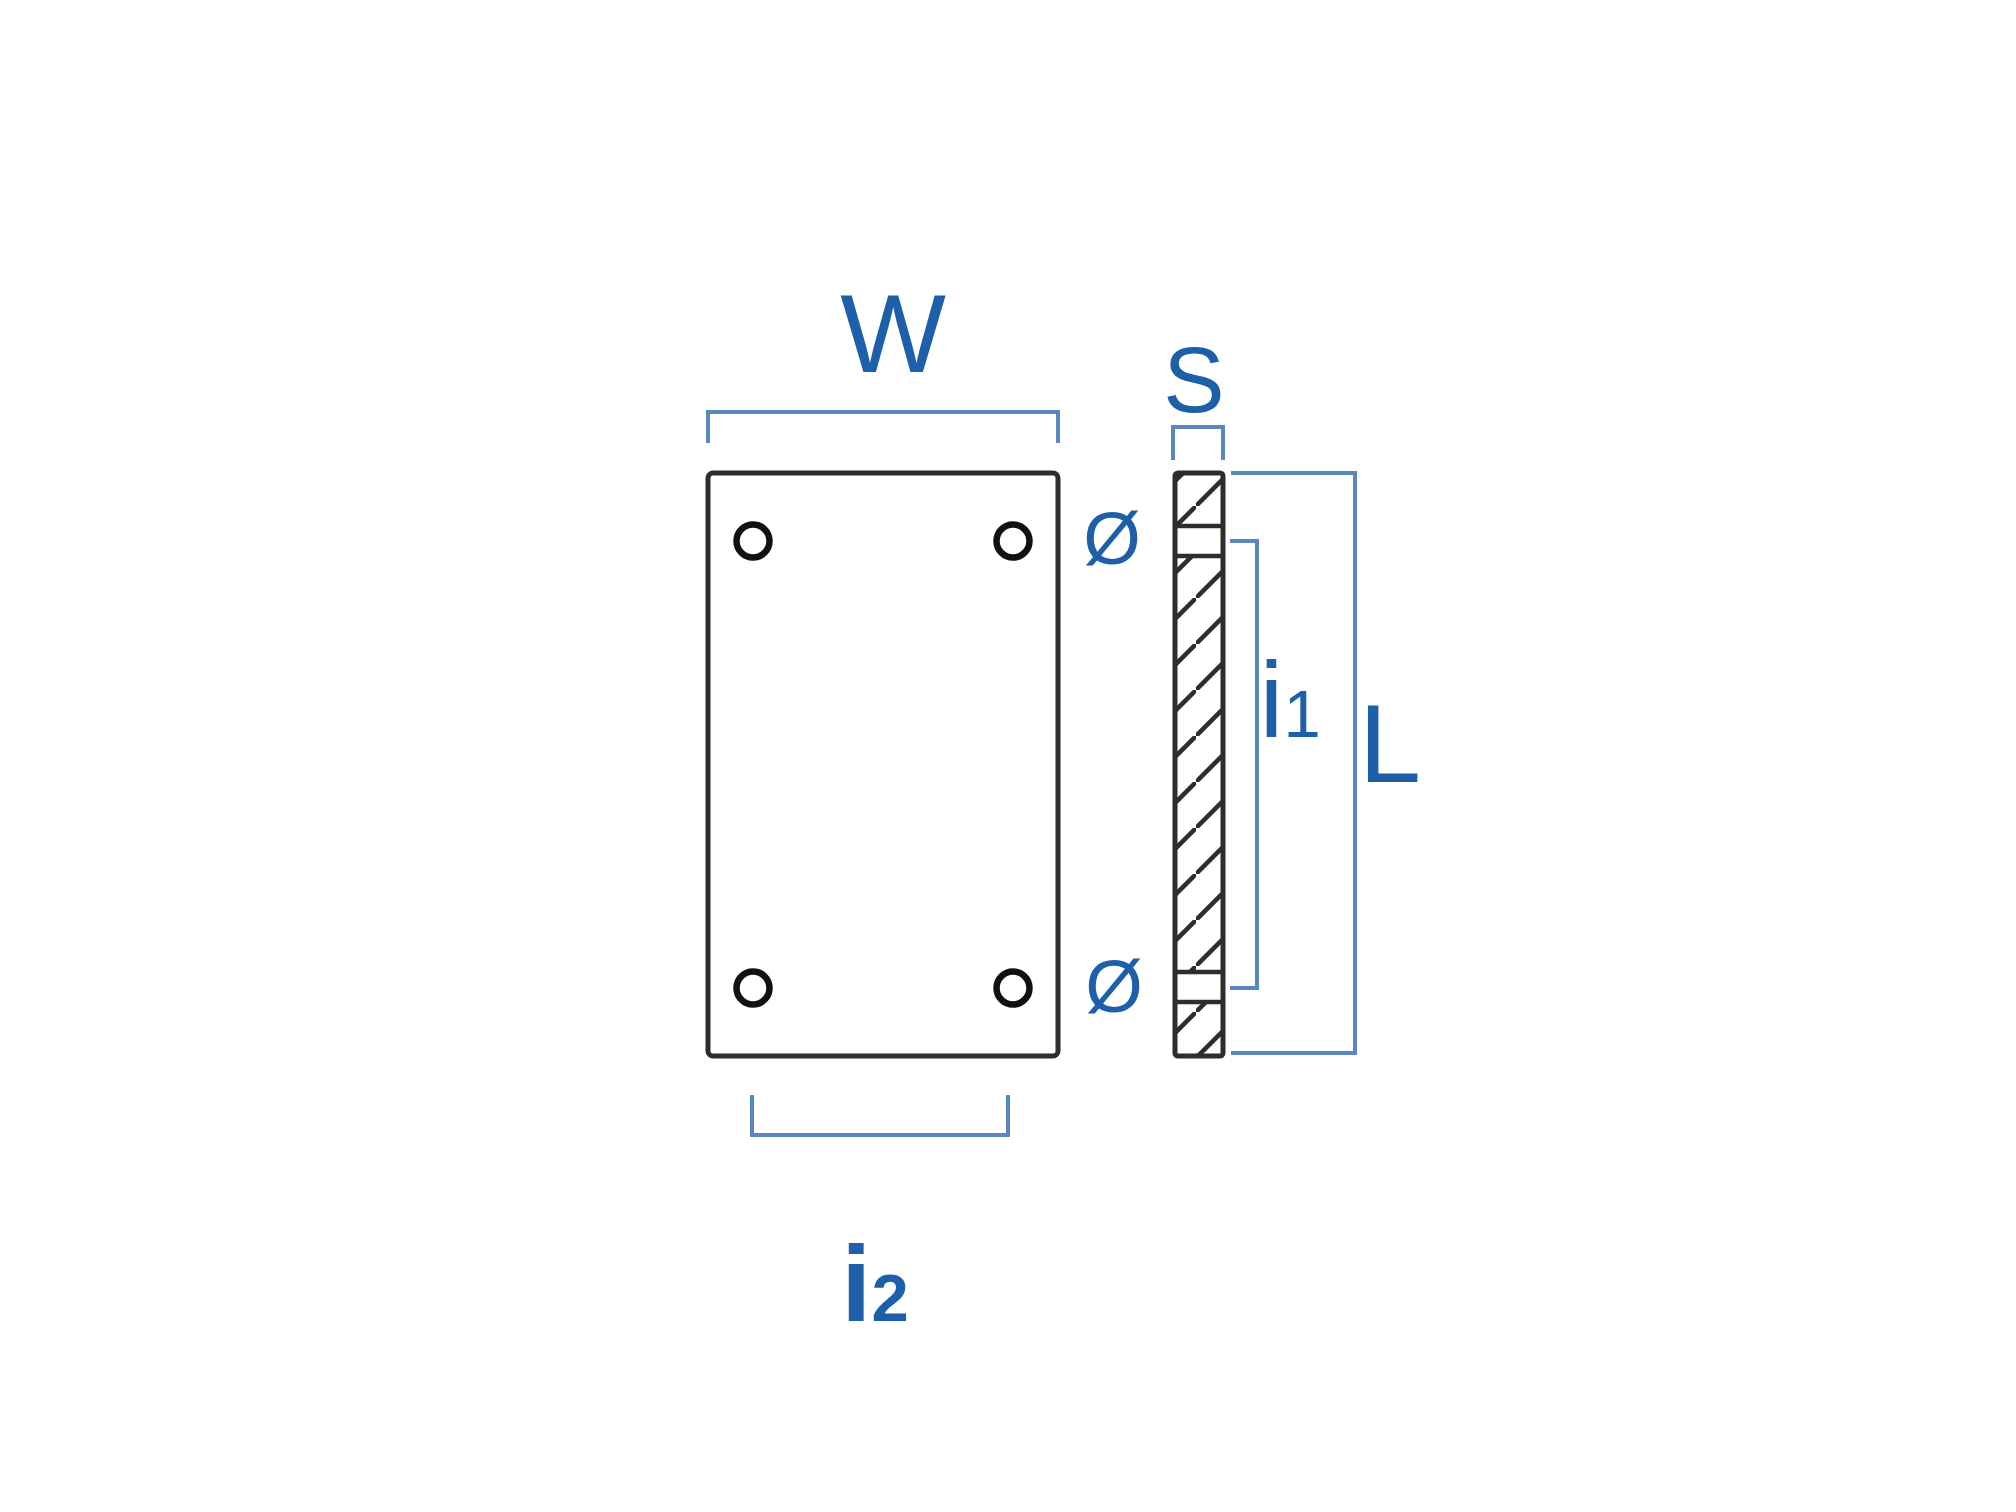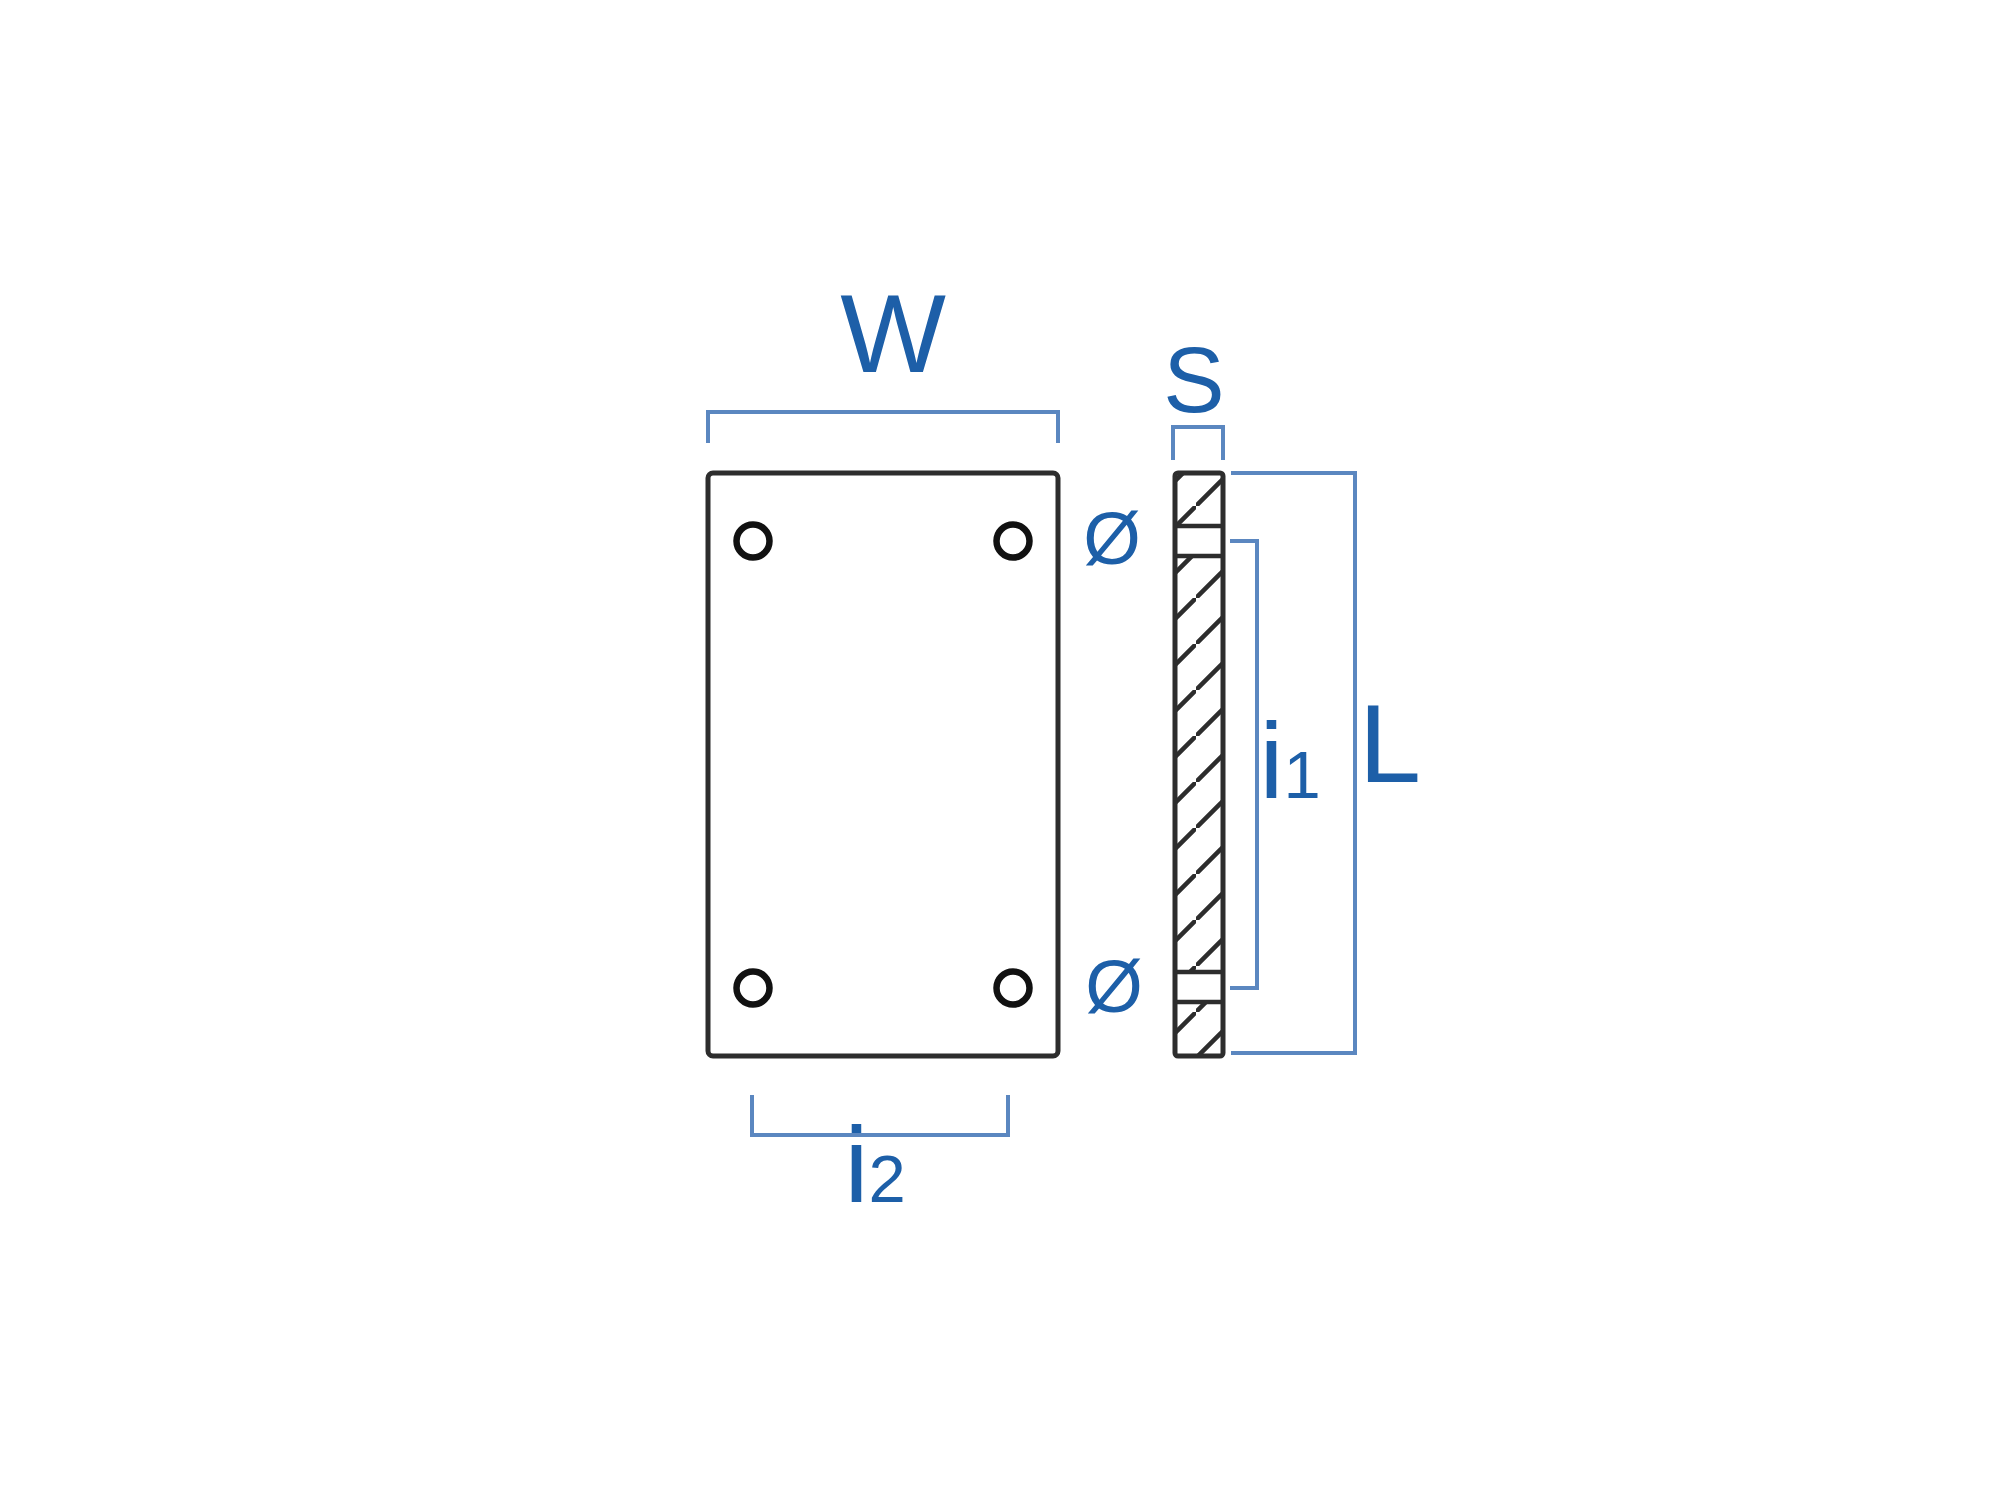--- a/index.html
+++ b/index.html
@@ -88,19 +88,19 @@
   </svg>
 
   <div class="label label-w" style="left:893px;top:336px;">W</div>
 
   <div class="label label-s" style="left:1194px;top:382px;">S</div>
 
   <div class="label label-dia" style="left:1112px;top:540px;">Ø</div>
 
   <div class="label label-dia" style="left:1114px;top:988px;">Ø</div>
 
-  <div class="label label-i" style="left:1290px;top:763px;"><span>i</span><span class="sub">1</span></div>
+  <div class="label label-i" style="left:1290px;top:702px;"><span>i</span><span class="sub">1</span></div>
 
   <div class="label label-l" style="left:1390px;top:746px;">L</div>
 
-  <div class="label label-i" style="left:875px;top:1167px;"><span>i</span><span class="sub">2</span></div>
+  <div class="label label-i" style="left:875px;top:1286px;font-weight:bold;"><span>i</span><span class="sub">2</span></div>
 
 </div>
 
 </body></html>

